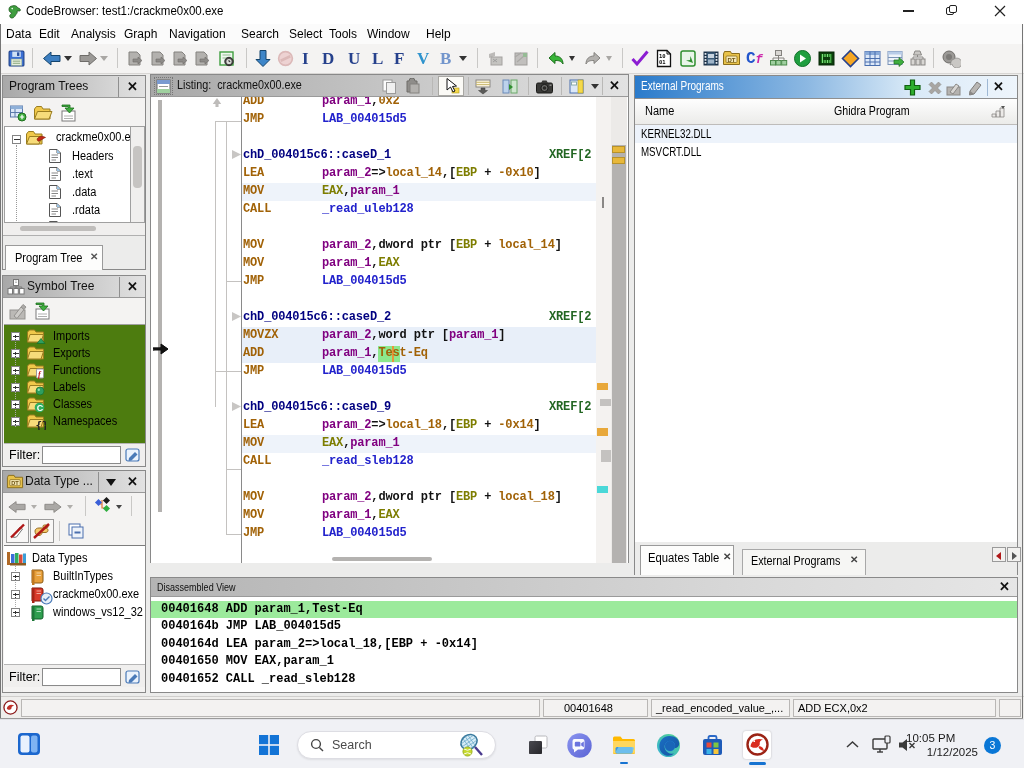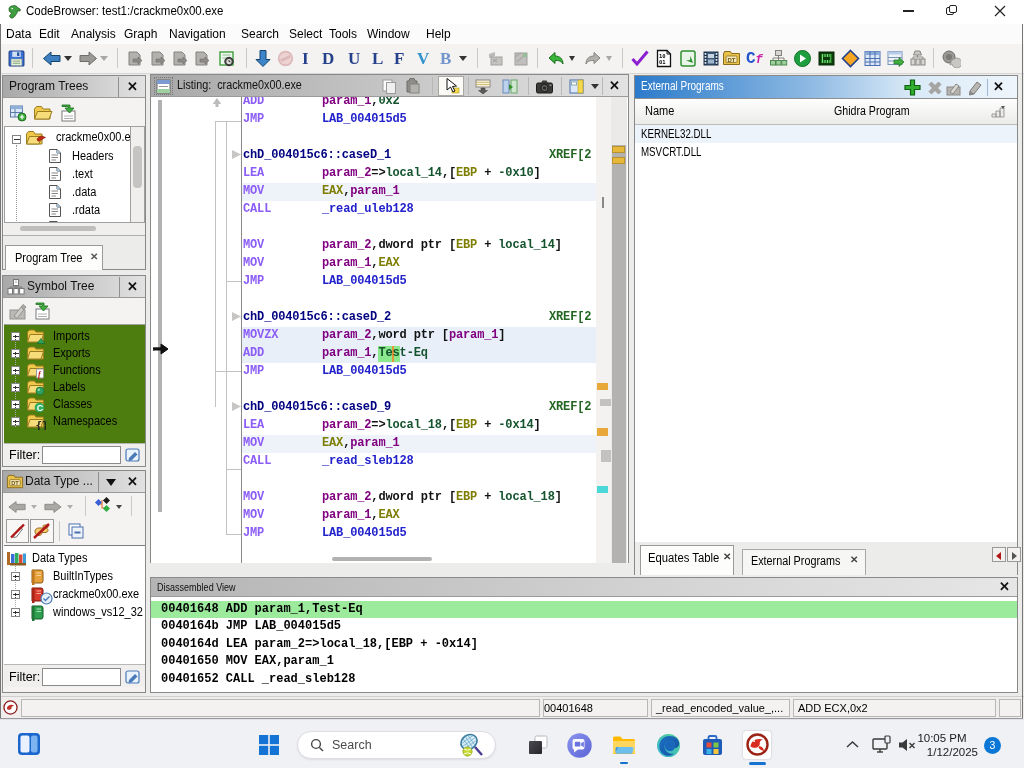--- a/index.html
+++ b/index.html
@@ -6,21 +6,21 @@
 .abs{position:absolute}
 .hdr{position:absolute;height:22px;background:linear-gradient(to right,#a8a8a8,#d2d2d2 72%,#e2e2e2);border-bottom:1px solid #9a9a9a;line-height:21px;padding-left:6px;font-size:12px;color:#111;overflow:hidden}
 .hx{position:absolute;font-weight:bold;font-size:13px;color:#111}
 .panel{position:absolute;background:#fff;border:1px solid #898989}
 .mono{font-family:"Liberation Mono",monospace;font-weight:bold;font-size:12px;white-space:pre}
 .trow{position:absolute;height:17px;line-height:17px;font-size:12.5px;white-space:nowrap;transform:scaleX(.88);transform-origin:0 0}
 .filtrow{position:absolute;background:#f0efee;border-top:1px solid #b6b6b6}
 .finput{position:absolute;background:#fff;border:1px solid #8a8a8a}
 .sep{position:absolute;width:1px;background:#c9c8c6;top:4px;height:20px}
 .crow{position:absolute;font-family:"Liberation Mono",monospace;font-weight:bold;font-size:12px;line-height:17px;white-space:pre;letter-spacing:-.15px}
-.mn{color:#8b5cf6}.lb{color:#000080}.pr{color:#800080}.rg{color:#7d7d00}.gr{color:#14532d}.bl{color:#2222cc}.xr{position:absolute;left:398px;color:#226622;font-family:"Liberation Mono",monospace;font-weight:bold;font-size:12px;line-height:17px;letter-spacing:-.15px}.bk{color:#111}
+.mn{color:#a16207}.lb{color:#000080}.pr{color:#800080}.rg{color:#7d7d00}.gr{color:#a16207}.bl{color:#2222cc}.xr{position:absolute;left:398px;color:#226622;font-family:"Liberation Mono",monospace;font-weight:bold;font-size:12px;line-height:17px;letter-spacing:-.15px}.bk{color:#111}
 </style></head><body>
 <div id="scr">
 
 <div class="abs" style="left:0;top:24px;width:1px;height:695px;background:#757575;z-index:50"></div>
 <div class="abs" style="left:1022px;top:24px;width:1px;height:695px;background:#757575;z-index:50"></div>
 <div class="abs" style="left:0;top:718px;width:1023px;height:1px;background:#9a9a9a;z-index:50"></div>
 
 <div class="abs" id="titlebar" style="left:0;top:0;width:1024px;height:24px;background:#ffffff">
   <svg class="abs" style="left:7px;top:4px" width="16" height="16" viewBox="0 0 16 16">
         <path d="M3 8 C1 6 2 2 5 2 C8 1 10 2 11 4 C13 4 14 6 13 7 L10 7 C11 9 9 10 8 12 C7 14 4 15 3 13 C2 11 4 10 5 9 Z" fill="#3f9e3f" stroke="#1c521c" stroke-width=".7"></path>
@@ -742,21 +742,21 @@
     <div class="mono abs" style="left:10px;top:74.5px;font-size:12px">00401652 CALL _read_sleb128</div>
   </div>
 </div>
 
 <div class="abs" id="statusbar" style="left:0;top:696px;width:1024px;height:23px;background:#efeeec;border-top:1px solid #cfcecc">
   <svg class="abs" style="left:3px;top:3px" width="15" height="15" viewBox="0 0 16 16">
         <circle cx="8" cy="8" r="7" fill="#fff" stroke="#8b1a1a" stroke-width="1.4"></circle>
         <path d="M4 9 C5 5 9 4 12 6 C10 6 9 7 9 9 C8 11 5 11 4 9Z" fill="#c03028"></path>
       </svg>
   <div class="abs" style="left:21px;top:2px;width:519px;height:18px;border:1px solid #b9b7b5;background:#f3f2f1"></div>
-  <div class="abs" style="left:543px;top:2px;width:105px;height:18px;border:1px solid #b9b7b5;background:#f3f2f1;font-size:11px;line-height:16px;padding-left:0">00401648</div>
+  <div class="abs" style="left:543px;top:2px;width:105px;height:18px;border:1px solid #b9b7b5;background:#f3f2f1;font-size:11px;line-height:16px;padding-left:20px">00401648</div>
   <div class="abs" style="left:651px;top:2px;width:139px;height:18px;border:1px solid #b9b7b5;background:#f3f2f1;font-size:11px;line-height:16px;padding-left:4px">_read_encoded_value_,...</div>
   <div class="abs" style="left:793px;top:2px;width:203px;height:18px;border:1px solid #b9b7b5;background:#f3f2f1;font-size:11px;line-height:16px;padding-left:4px">ADD ECX,0x2</div>
   <div class="abs" style="left:999px;top:2px;width:22px;height:18px;border:1px solid #b9b7b5;background:#f3f2f1"></div>
 </div>
 
 <div class="abs" id="taskbar" style="left:0;top:719px;width:1024px;height:49px;background:#f0f1f5;border-top:1px solid #e2e3e8">
 
   <svg class="abs" style="left:17px;top:12px" width="24" height="24" viewBox="0 0 24 24">
         <rect x="1" y="1" width="22" height="22" rx="4" fill="#1b67ce"></rect>
         <rect x="3.5" y="3.5" width="9" height="17" rx="2" fill="#e8f1fd"></rect>
@@ -865,18 +865,18 @@
   <svg class="abs" style="left:871px;top:15px" width="22" height="20" viewBox="0 0 22 20">
         <rect x="2" y="4" width="14" height="10" rx="1" fill="none" stroke="#3a3a3a" stroke-width="1.4"></rect>
         <line x1="6" y1="17" x2="12" y2="17" stroke="#3a3a3a" stroke-width="1.4"></line>
         <line x1="9" y1="14" x2="9" y2="17" stroke="#3a3a3a" stroke-width="1.4"></line>
         <rect x="14" y="1" width="5" height="7" rx="1" fill="#f0f1f5" stroke="#3a3a3a" stroke-width="1.2"></rect>
       </svg>
   <svg class="abs" style="left:897px;top:16px" width="20" height="18" viewBox="0 0 20 18">
         <path d="M2 6.5 h3.5 L10 3 v12 L5.5 11.5 H2z" fill="#3a3a3a"></path>
         <path d="M12.5 7 l5 5 m0 -5 l-5 5" stroke="#3a3a3a" stroke-width="1.4"></path>
       </svg>
-  <div class="abs" style="left:906px;top:11.5px;width:72px;height:13px;font-size:11.5px;color:#1a1a1a;text-align:center">10:05 PM</div>
+  <div class="abs" style="left:906px;top:11.5px;width:72px;height:13px;font-size:11.5px;color:#1a1a1a;text-align:left">10:05 PM</div>
   <div class="abs" style="left:906px;top:26px;width:72px;height:13px;font-size:11.5px;color:#1a1a1a;text-align:right">1/12/2025</div>
   <div class="abs" style="left:984px;top:17px;width:17px;height:17px;background:#0a77d6;border-radius:50%;color:#fff;font-size:10.5px;text-align:center;line-height:17px">3</div>
 </div>
 
 </div>
 
 </body></html>

